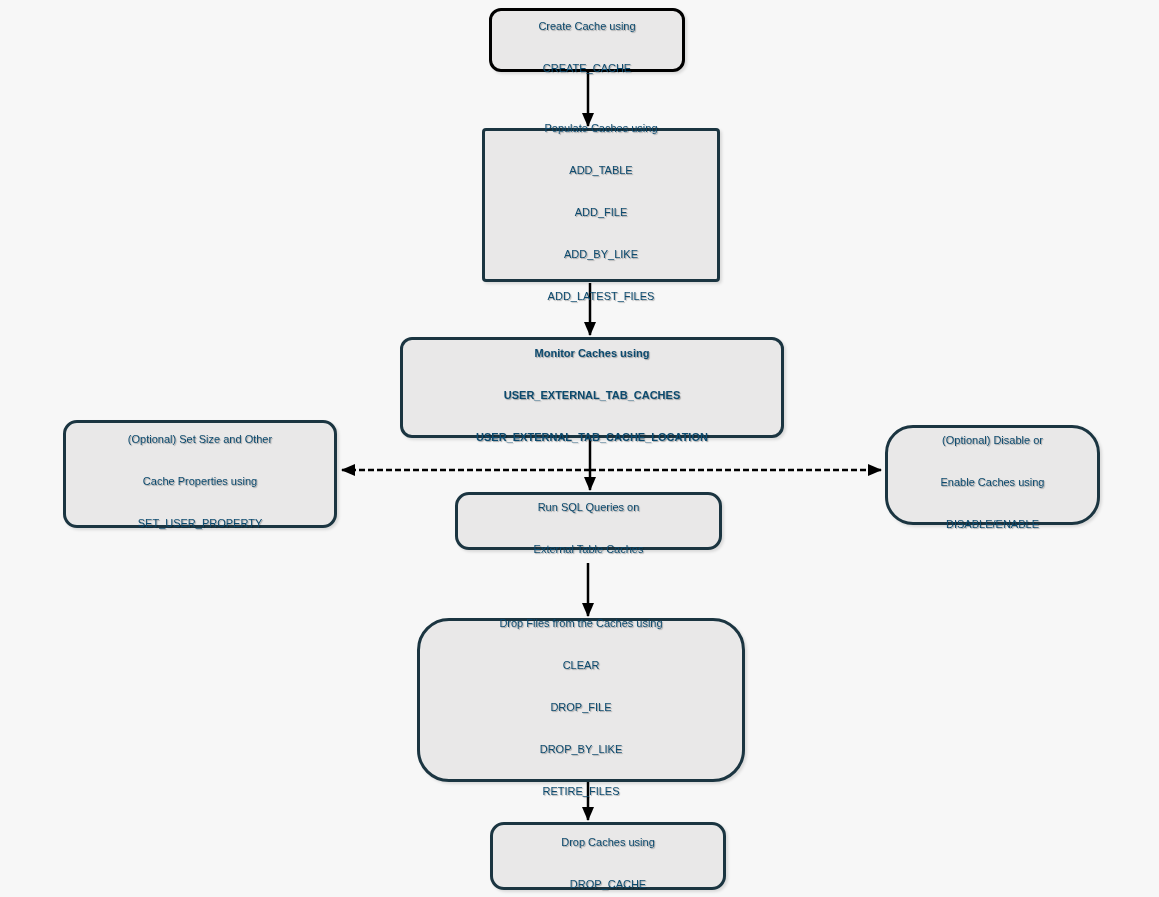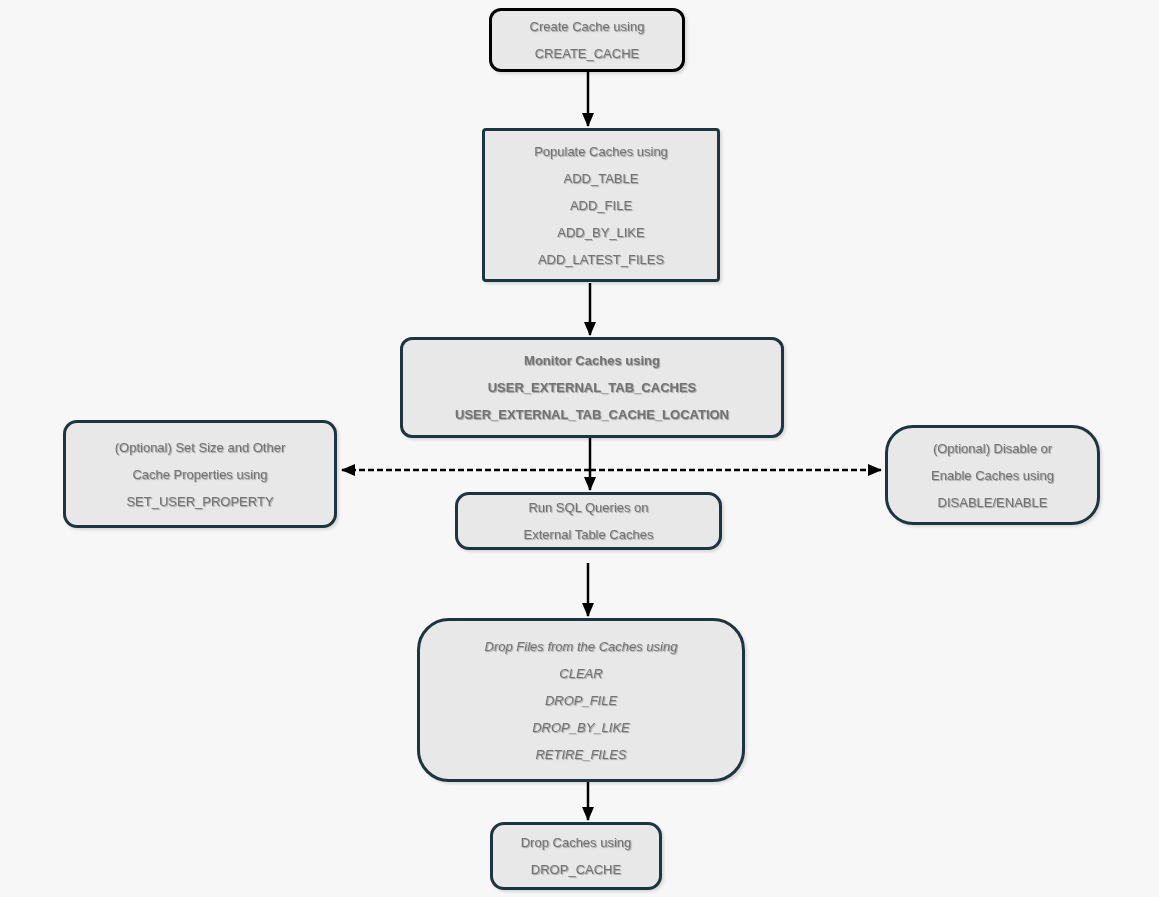--- a/index.html
+++ b/index.html
@@ -34,25 +34,26 @@
     flex-direction: column;
     justify-content: center;
     align-items: center;
     text-align: center;
     box-shadow: 2px 2px 3px rgba(0,0,0,0.12);
   }
   .node.start {
     border-color: #000000;
   }
   .node .line {
-    font-size: 13px;
+    font-size: 11px;
     line-height: 27px;
     white-space: nowrap;
-    color: #737373;
+    color: #0c4a6e;
     text-shadow: 1px 1px 1px rgba(0,0,0,0.30);
+    margin-top: 15px;
   }
   svg path.edge {
     stroke: #000000;
     stroke-width: 2.5;
     fill: none;
   }
   svg path.dashed {
     stroke-dasharray: 6 3;
   }
 </style>
@@ -105,26 +106,26 @@
     <div class="line">(Optional) Disable or</div>
     <div class="line">Enable Caches using</div>
     <div class="line">DISABLE/ENABLE</div>
   </div>
 
   <div class="node" style="left:455px; top:492px; width:267px; height:58px; border-radius:14px;">
     <div class="line">Run SQL Queries on</div>
     <div class="line">External Table Caches</div>
   </div>
 
-  <div class="node" style="left:417px; top:618px; width:328px; height:164px; border-radius:32px;font-style:italic;">
+  <div class="node" style="left:417px; top:618px; width:328px; height:164px; border-radius:32px;">
     <div class="line">Drop Files from the Caches using</div>
     <div class="line">CLEAR</div>
     <div class="line">DROP_FILE</div>
     <div class="line">DROP_BY_LIKE</div>
     <div class="line">RETIRE_FILES</div>
   </div>
 
-  <div class="node" style="left:490px; top:822px; width:172px; height:68px; border-radius:14px;">
+  <div class="node" style="left:490px; top:822px; width:236px; height:68px; border-radius:14px;">
     <div class="line">Drop Caches using</div>
     <div class="line">DROP_CACHE</div>
   </div>
 
 </div>
 
 </body></html>

